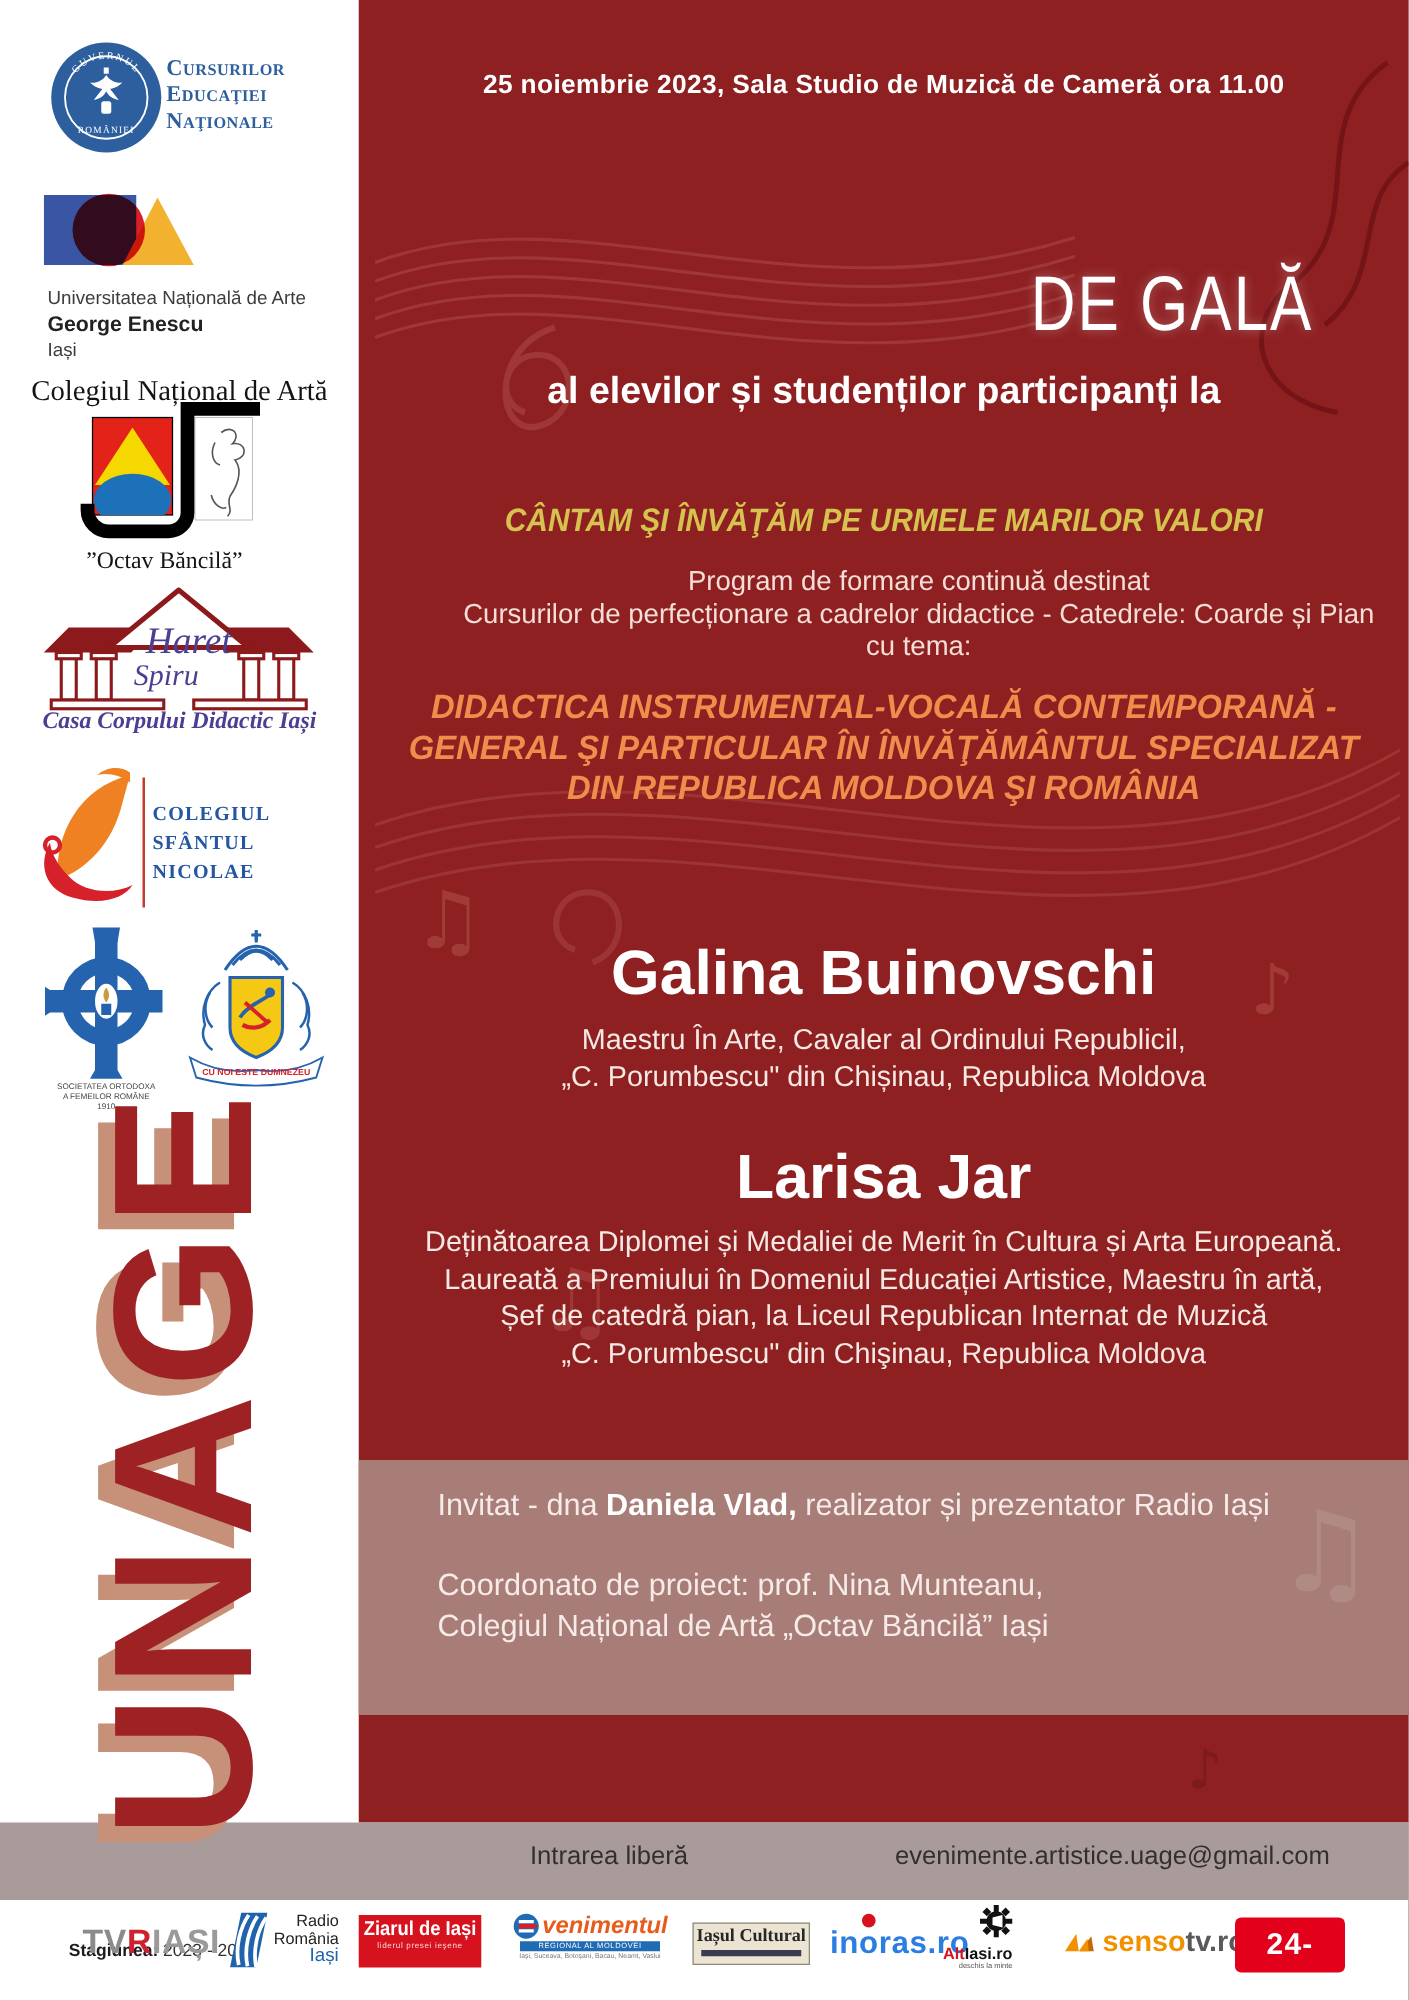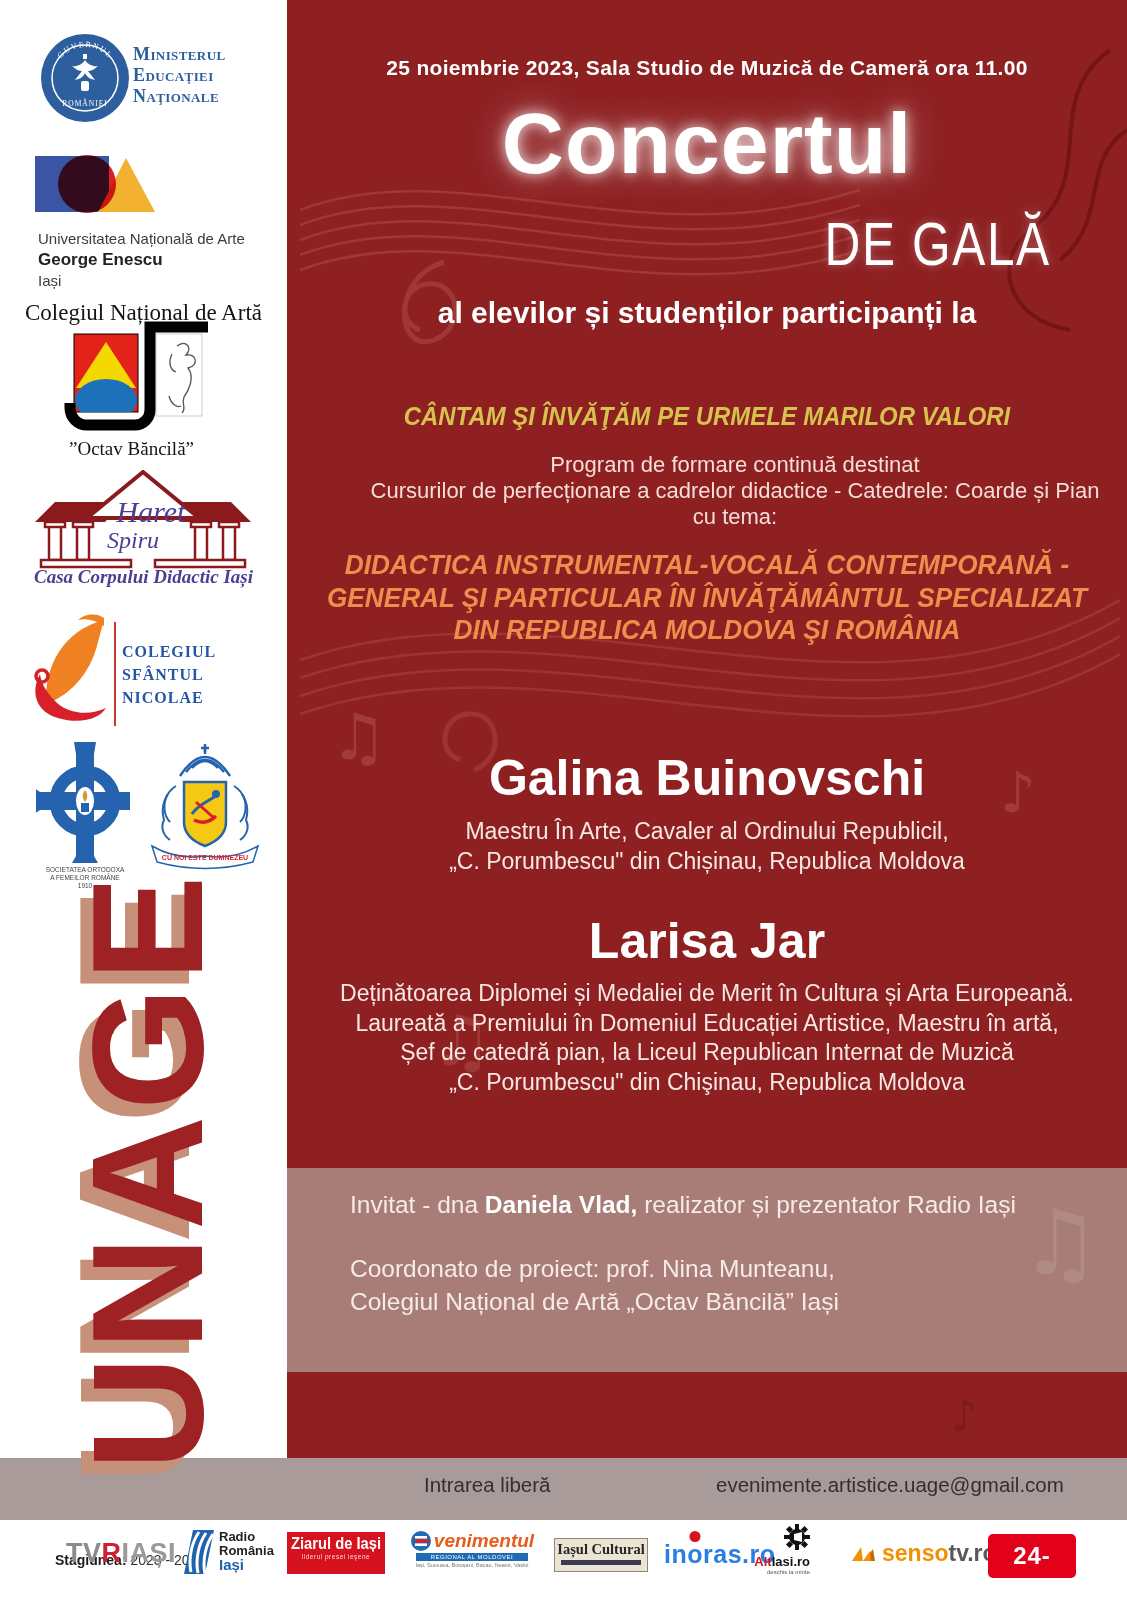--- a/index.html
+++ b/index.html
@@ -62,21 +62,21 @@
   
   .unage-wrap{left:12px;top:880px;width:270px;height:580px;}
   .unage-txt{position:absolute;left:50%;top:50%;transform:translate(-50%,-50%) rotate(-90deg);
       white-space:nowrap;font-size:158px;font-weight:700;letter-spacing:6px;color:#9e2224;
       text-shadow:-13px -13px 0 #c79078;}
   
   .p-item{position:absolute;}
   .tvr{left:66px;top:1538px;font-size:27px;font-weight:800;color:#8b8b8b;letter-spacing:.5px;}
   .tvr .r{color:#cf2030;} .tvr .city{font-weight:600;color:#9a9a9a;}
   .radio{left:184px;top:1530px;display:flex;gap:5px;}
-  .radio-txt{font-size:13px;font-weight:700;color:#222;line-height:14px;}
+  .radio-txt{font-size:13px;font-weight:400;color:#222;line-height:14px;text-align:right;}
   .radio-txt .blue{color:#1e63ac;font-size:15px;}
   .ziarul{left:287px;top:1532px;width:98px;height:42px;background:#d5121e;color:#fff;
       text-align:center;padding-top:3px;box-sizing:border-box;}
   .ziarul .t{font-size:16px;font-weight:800;transform:scaleX(.92);transform-origin:center;}
   .ziarul .tag{font-size:6.5px;color:#ffd8d8;letter-spacing:.5px;}
   .evenimentul{left:406px;top:1530px;width:132px;text-align:center;}
   .evenimentul .row{display:flex;align-items:center;justify-content:center;gap:2px;}
   .evenimentul .t{font-size:19px;font-weight:800;font-style:italic;color:#e85c1a;}
   .evenimentul .bar{margin:1px auto 0;width:112px;background:#1f6cb5;color:#fff;font-size:6px;
       letter-spacing:.5px;padding:1px 0;}
@@ -149,21 +149,21 @@
       <textPath href="#sealArc" startOffset="50%" text-anchor="middle">GUVERNUL</textPath>
     </text>
     <text x="45" y="80" font-size="7.5" fill="#ffffff" text-anchor="middle" letter-spacing="1" font-family="Liberation Serif,serif">ROMÂNIEI</text>
     <g fill="#ffffff">
       <path d="M45,34 c-3,5 -9,7 -13,6 c3,3 7,5 10,5 l-7,9 c5,-1 8,-3 10,-7 c2,4 5,6 10,7 l-7,-9 c3,0 7,-2 10,-5 c-4,1 -10,-1 -13,-6 z"></path>
       <rect x="43" y="28" width="4" height="5"></rect>
       <rect x="41" y="55" width="8" height="10" rx="2"></rect>
     </g>
   </svg>
   <div class="abs ministry-text">
-    <div>Ministerul</div>
+    <div>Cursurilor</div>
     <div>Educaţiei</div>
     <div>Naţionale</div>
   </div>
 
   <svg class="abs" style="left:35px;top:150px;" width="125" height="68" viewBox="0 0 125 68">
     <rect x="0" y="6" width="74" height="56" fill="#3b55a5"></rect>
     <polygon points="63,62 120,62 91,8" fill="#f2b12e"></polygon>
     <circle cx="52" cy="34" r="29" fill="#d6212a" style="mix-blend-mode:multiply"></circle>
   </svg>
   <div class="abs uni-caption">
@@ -270,21 +270,20 @@
     </g>
     <path d="M6,104 q24,14 53,10 q29,4 53,-10 l-5,16 q-48,13 -96,0 z" fill="#ffffff" stroke="#2563ae" stroke-width="1.5"></path>
     <text x="59" y="118" text-anchor="middle" font-size="7" fill="#d6212a" font-weight="bold">CU NOI ESTE DUMNEZEU</text>
   </svg>
 
   <div class="abs unage-wrap">
     <span class="unage-txt">UNAGE</span>
   </div>
 
   <div class="ctr date-line">25 noiembrie 2023, Sala Studio de Muzică de Cameră ora 11.00</div>
-  <div class="ctr title-main">Concertul</div>
   <div class="title-sub">DE GALĂ</div>
   <div class="ctr intro-line">al elevilor și studenților participanți la</div>
   <div class="ctr motto">CÂNTAM ŞI ÎNVĂŢĂM PE URMELE MARILOR VALORI</div>
   <div class="ctr program">
     <div>Program de formare continuă destinat</div>
     <div>Cursurilor de perfecționare a cadrelor didactice - Catedrele: Coarde și Pian</div>
     <div>cu tema:</div>
   </div>
   <div class="ctr theme">
     <div>DIDACTICA INSTRUMENTAL-VOCALĂ CONTEMPORANĂ -</div>

